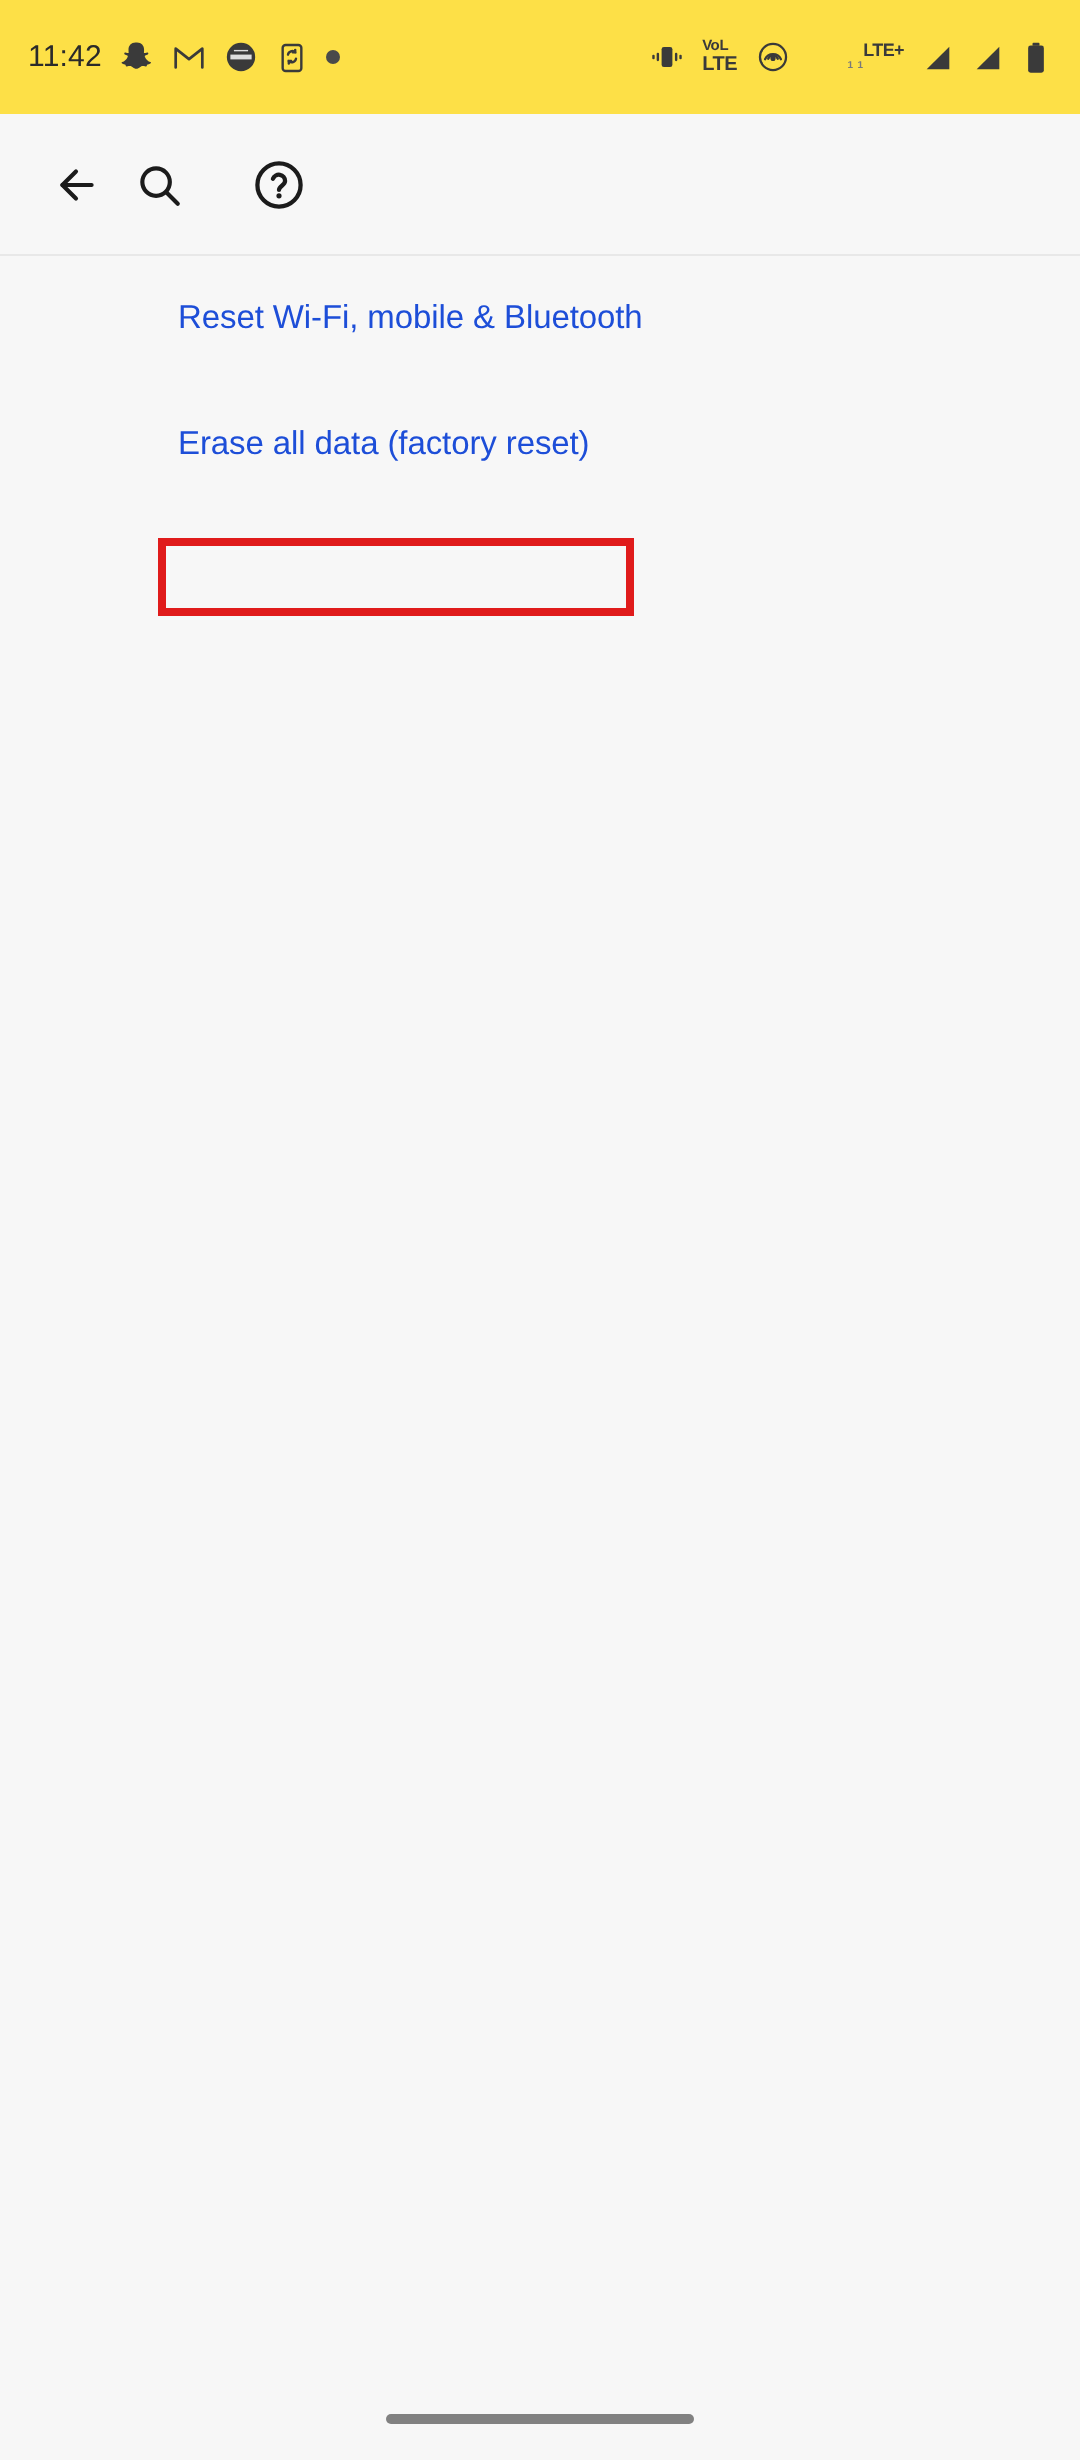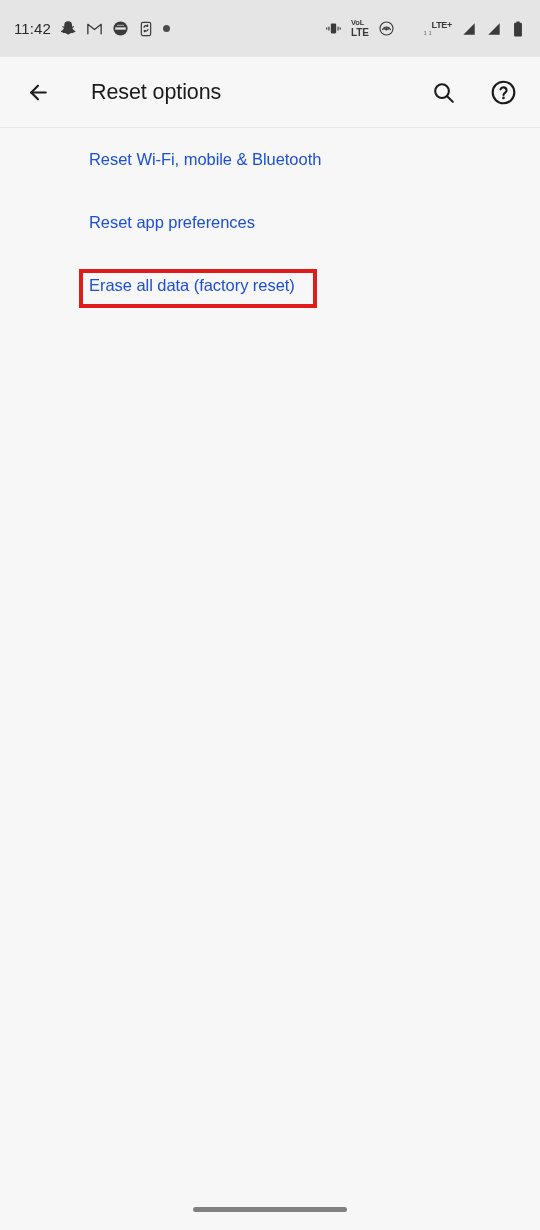--- a/index.html
+++ b/index.html
@@ -174,21 +174,21 @@
   #nav-pill {
     width: 154px;
     height: 5px;
     border-radius: 3px;
     background: #818181;
   }
 </style>
 </head>
 <body>
 
-<div id="status-bar" style="background: #e5e5e5;">
+<div id="status-bar" style="background: #fde047;">
 
   <div id="status-left">
     <span class="status-time">11:42</span>
 
     <span class="sbicon">
       <svg width="17" height="17" viewBox="0 0 24 24" fill="#3a3a3a">
         <path d="M12 1.8c3.1 0 5 2.2 5 5.1 0 .8-.1 1.6-.1 2.2.3.1.7.2 1 .1.5-.1.9-.4 1.3-.4.4 0 .8.3.8.7 0 .5-.6.8-1.3 1.1-.6.2-1.2.4-1.2.9 0 .2.1.4.2.6.8 1.7 2.2 3 3.7 3.4.3.1.5.3.5.6 0 .6-1.3 1-2.4 1.2-.3 0-.4.2-.5.5-.1.3-.1.7-.3.8-.2.1-.6 0-1.1-.1-.4-.1-.9-.1-1.4-.1-1.1 0-1.7.5-2.4 1-.6.4-1.2.9-2.3.9s-1.7-.5-2.3-.9c-.7-.5-1.3-1-2.4-1-.5 0-1 0-1.4.1-.5.1-.9.2-1.1.1-.2-.1-.2-.5-.3-.8-.1-.3-.2-.5-.5-.5-1.1-.2-2.4-.6-2.4-1.2 0-.3.2-.5.5-.6 1.5-.4 2.9-1.7 3.7-3.4.1-.2.2-.4.2-.6 0-.5-.6-.7-1.2-.9-.7-.3-1.3-.6-1.3-1.1 0-.4.4-.7.8-.7.4 0 .8.3 1.3.4.3.1.7 0 1-.1 0-.6-.1-1.4-.1-2.2 0-2.9 1.9-5.1 5-5.1z"></path>
       </svg>
     </span>
 
@@ -272,21 +272,20 @@
 
 <div id="app-bar">
 
   <div id="back-button">
     <svg width="25" height="25" viewBox="0 0 24 24" fill="none" stroke="#1b1b1b" stroke-width="2" stroke-linecap="round" stroke-linejoin="round">
       <path d="M19 12H5"></path>
       <path d="M11.5 5.5L5 12l6.5 6.5"></path>
     </svg>
   </div>
 
-  <div id="page-title">Reset options</div>
 
   <div class="appbar-action" id="search-button">
     <svg width="25" height="25" viewBox="0 0 24 24" fill="none" stroke="#1b1b1b" stroke-width="2" stroke-linecap="round">
       <circle cx="10.6" cy="10.6" r="6.6"></circle>
       <path d="M15.5 15.5L21 21"></path>
     </svg>
   </div>
 
   <div class="appbar-action" id="help-button">
     <svg width="27" height="27" viewBox="0 0 24 24" fill="none" stroke="#1b1b1b" stroke-width="1.9">
@@ -296,23 +295,20 @@
     </svg>
   </div>
 </div>
 
 <div id="reset-list">
 
   <div class="list-item">
     <span class="list-item-label">Reset Wi-Fi, mobile &amp; Bluetooth</span>
   </div>
 
-  <div class="list-item">
-    <span class="list-item-label">Reset app preferences</span>
-  </div>
 
   <div class="list-item">
     <span class="list-item-label">Erase all data (factory reset)</span>
   </div>
 
 </div>
 
 <div id="highlight-box" style="border-color: rgb(224, 27, 27);"></div>
 
 <div id="nav-bar">

